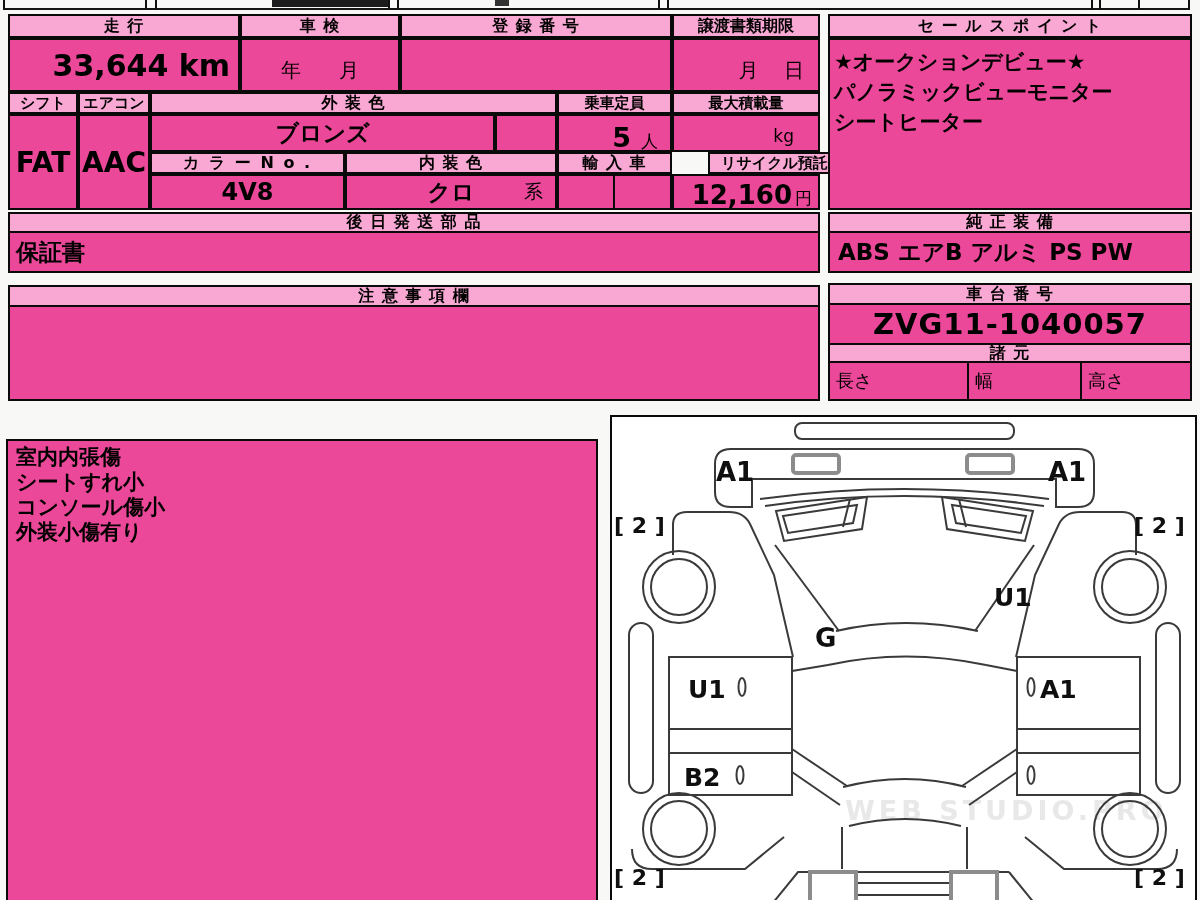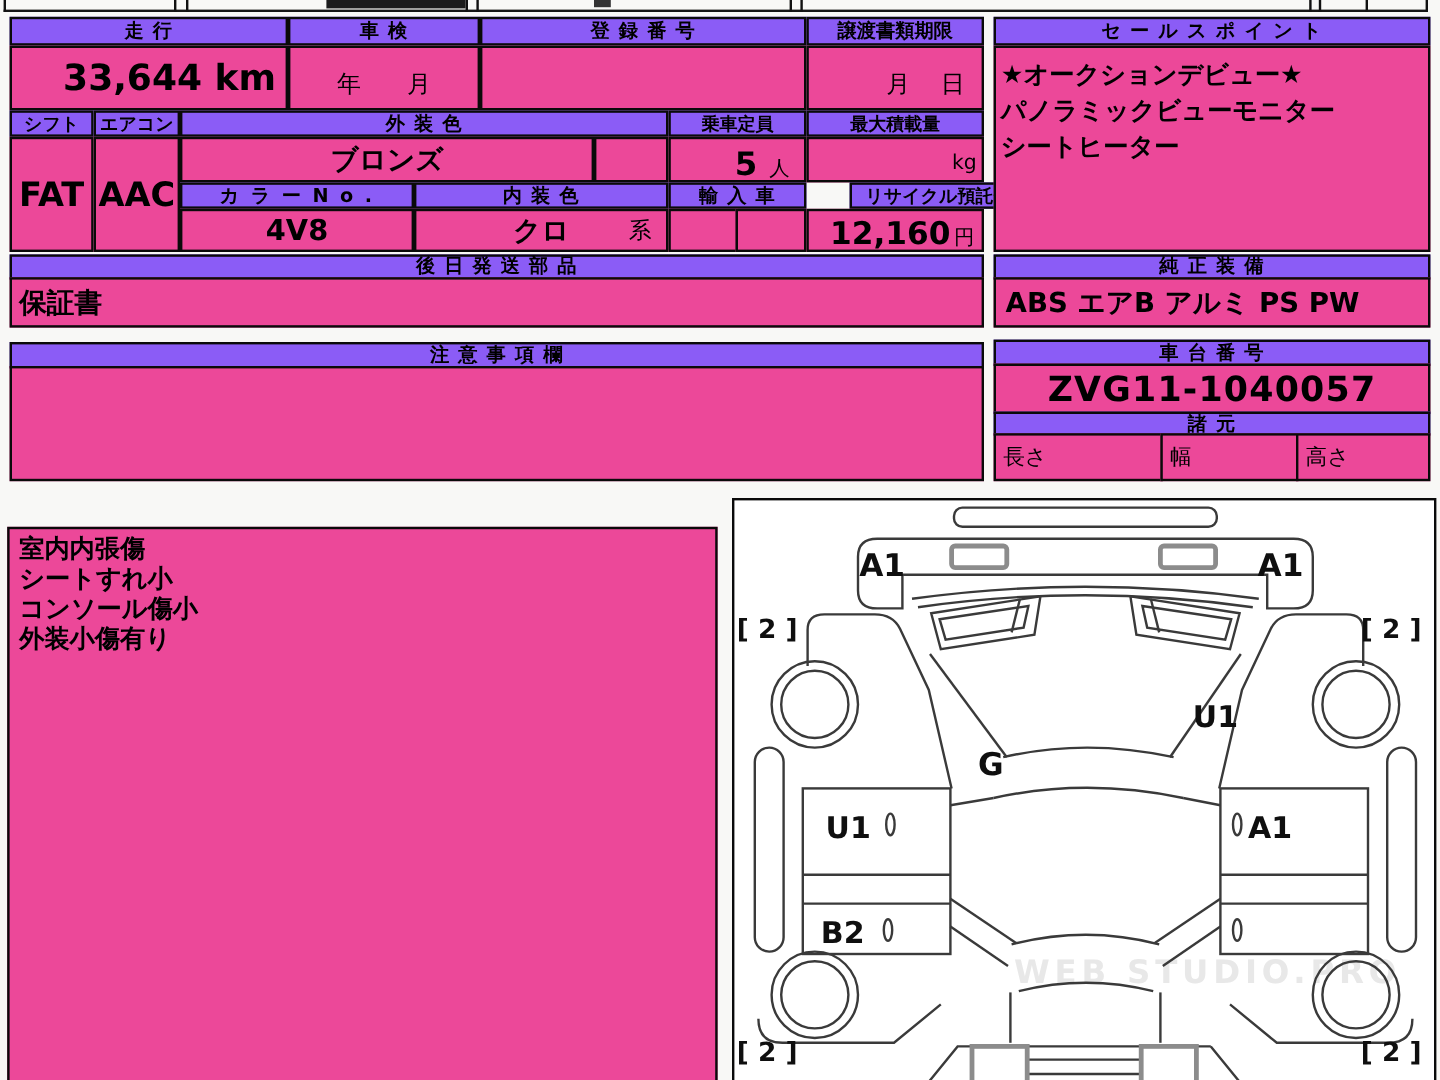--- a/index.html
+++ b/index.html
@@ -1,19 +1,19 @@
 <!DOCTYPE html>
 <html><head>
 <meta charset="utf-8">
 <style>
   html,body{margin:0;padding:0;width:1200px;height:900px;overflow:hidden;background:#f6f6f4;}
   #page{position:relative;width:1200px;height:900px;background:#f8f8f6;
         font-family:"DejaVu Sans","Liberation Sans",sans-serif;color:#000;}
   .cell{position:absolute;box-sizing:border-box;border:2px solid #0a0a0a;background:#ec4899;}
-  .hdr{background:#8b5cf6;display:flex;align-items:center;justify-content:center;
+  .hdr{background:#f9a8d4;display:flex;align-items:center;justify-content:center;
        font-size:16px;font-weight:600;letter-spacing:1px;white-space:pre;}
   .val{display:flex;align-items:center;}
   .center{justify-content:center;}
   .bold{font-weight:700;}
   .pre{white-space:pre;}
   .remnant{position:absolute;background:#111;}
   .box{position:absolute;box-sizing:border-box;border:2px solid #0a0a0a;background:#fff;}
   .dlabel{position:absolute;font-weight:700;color:#0f0f0f;white-space:pre;}
   .unit{font-weight:400;}
   #watermark{position:absolute;font-size:27px;font-weight:600;color:#e8e8e8;
@@ -58,21 +58,21 @@
   <div class="cell hdr" style="left:672px;top:92px;width:148px;height:22px;letter-spacing:0;font-size:15px;">最大積載量</div>
 
   <div class="cell val center bold" style="left:8px;top:114px;width:70px;height:96px;font-size:28px;">FAT</div>
   <div class="cell val center bold" style="left:78px;top:114px;width:72px;height:96px;font-size:28px;">AAC</div>
   <div class="cell val center bold" style="left:150px;top:114px;width:345px;height:38px;font-size:23px;">ブロンズ</div>
   <div class="cell" style="left:495px;top:114px;width:62px;height:38px;"></div>
   <div class="cell val" style="left:557px;top:114px;width:115px;height:38px;justify-content:flex-end;padding-right:12px;align-items:baseline;padding-top:6px;">
     <span class="bold" style="font-size:27px;">5</span>
       <span class="unit" style="font-size:17px;margin-left:10px;">人</span>
   </div>
-  <div class="cell val" style="left:672px;top:114px;width:148px;height:38px;justify-content:flex-end;align-items:flex-end;padding:0 4px 4px 0;font-size:17px;">kg</div>
+  <div class="cell val" style="left:672px;top:114px;width:148px;height:38px;justify-content:flex-end;align-items:flex-end;padding:0 24px 4px 0;font-size:17px;">kg</div>
 
   <div class="cell hdr" style="left:150px;top:152px;width:195px;height:22px;letter-spacing:2px;">カ ラ ー N o .</div>
   <div class="cell hdr" style="left:345px;top:152px;width:212px;height:22px;">内 装 色</div>
   <div class="cell hdr" style="left:557px;top:152px;width:115px;height:22px;">輸 入 車</div>
   <div class="cell hdr" style="left:708px;top:152px;width:148px;height:22px;letter-spacing:0;font-size:15px;">リサイクル預託金</div>
 
   <div class="cell val center bold" style="left:150px;top:174px;width:195px;height:36px;font-size:24px;">4V8</div>
   <div class="cell val center" style="left:345px;top:174px;width:212px;height:36px;">
     <span class="bold" style="font-size:23px;">クロ</span>
     <span class="unit" style="position:absolute;right:12px;font-size:19px;">系</span>

